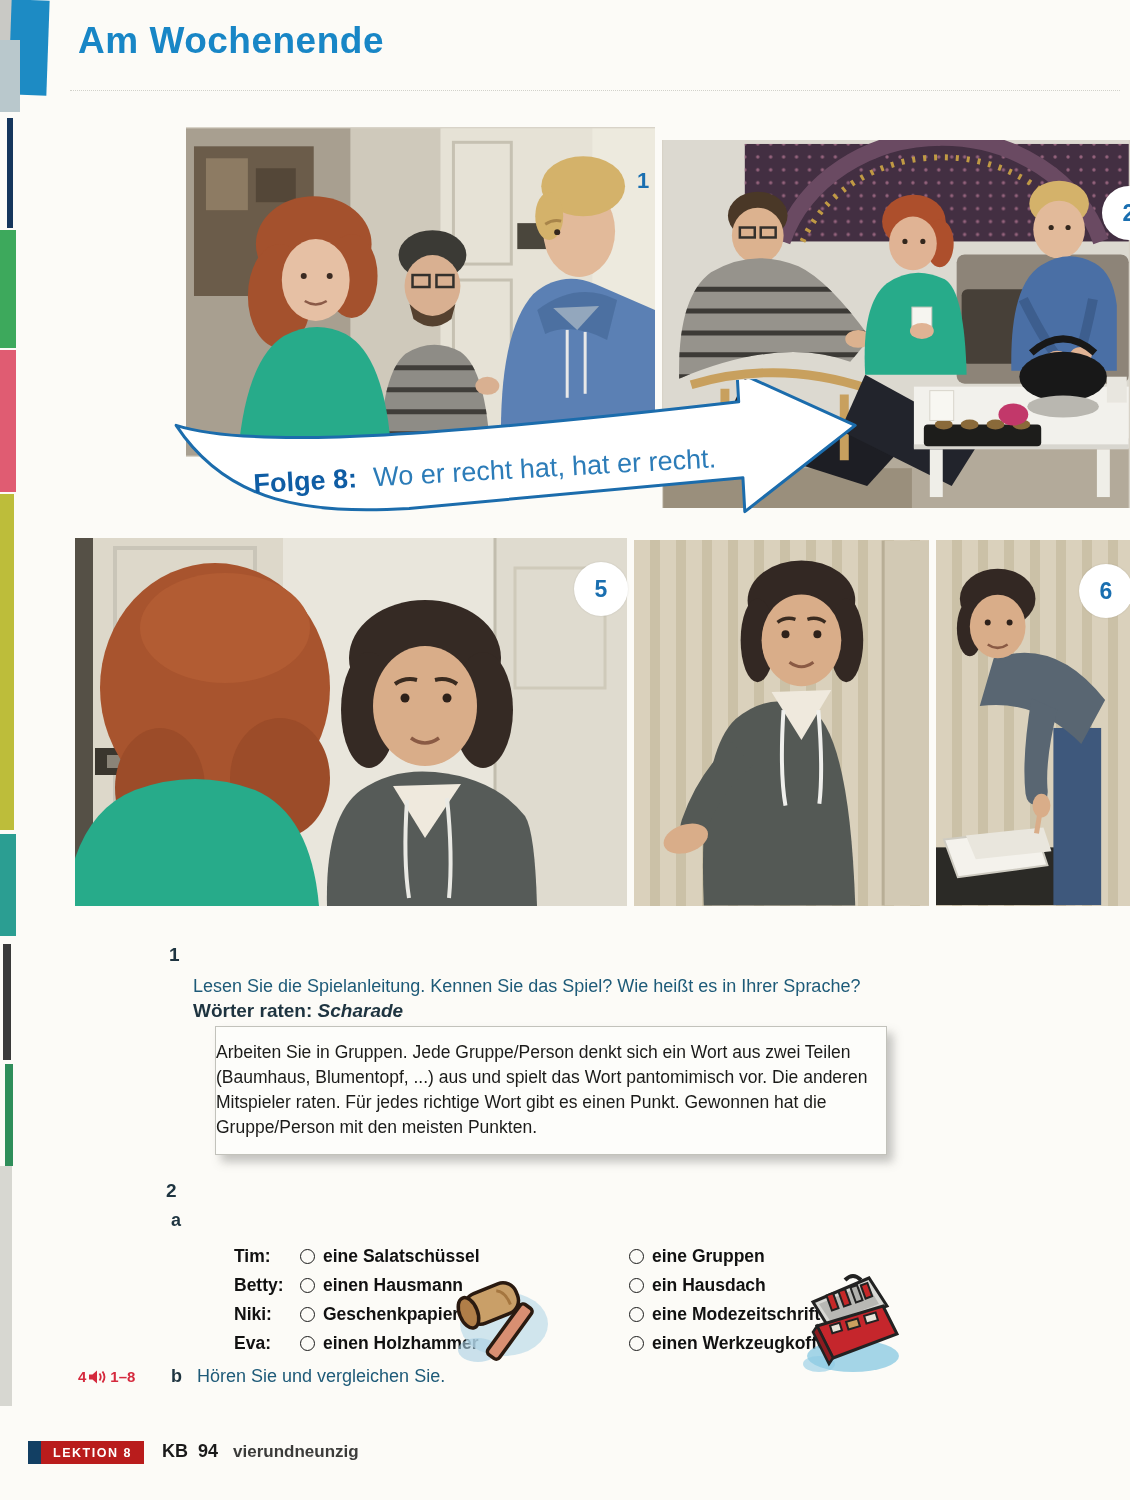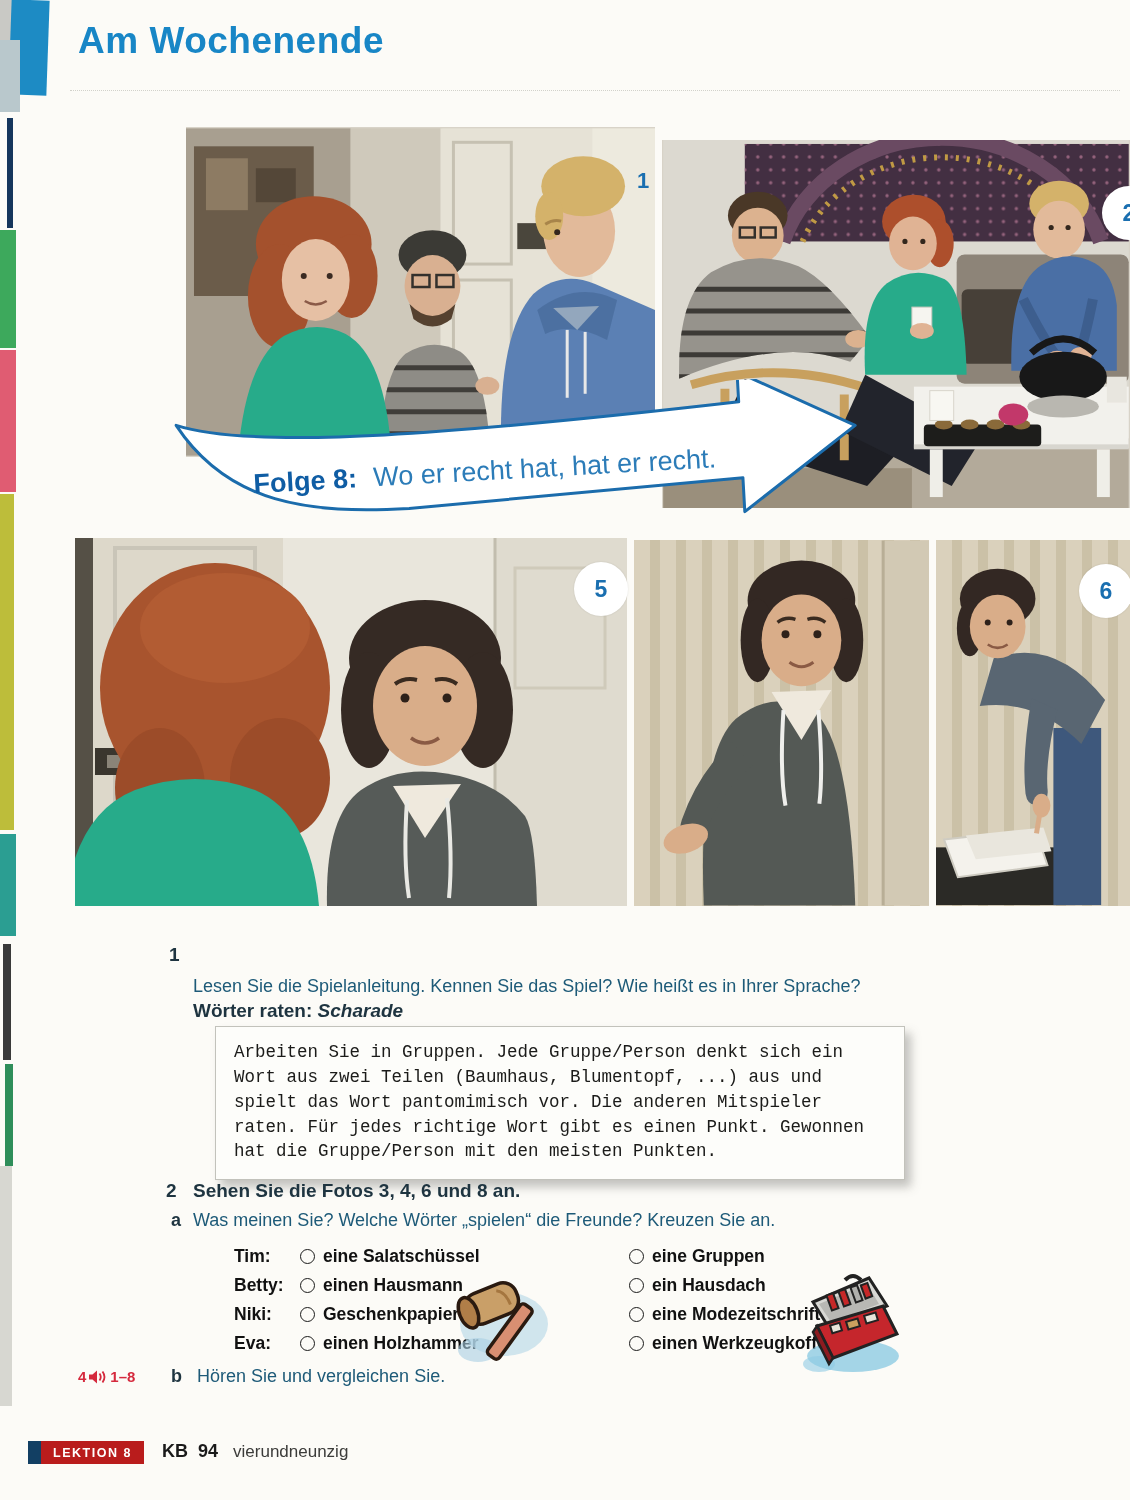--- a/index.html
+++ b/index.html
@@ -20,36 +20,36 @@
          box-shadow:0 0 2px rgba(0,0,0,.12);}
   
   #banner{position:absolute;left:168px;top:396px;width:710px;height:152px;transform:rotate(-3.2deg);transform-origin:40% 60%;z-index:5;}
   
   .exnum{position:absolute;font-weight:bold;font-size:19px;color:#1e3440;}
   .exhead{position:absolute;font-weight:bold;font-size:19px;color:#1e3440;}
   .petrol{position:absolute;font-size:18px;color:#1d5a78;}
   .letter{position:absolute;font-weight:bold;font-size:18px;color:#1e3440;}
   .rules-box{position:absolute;left:215px;top:1026px;width:652px;background:#fdfdfa;
              border:1px solid #c2c2bb;box-shadow:6px 7px 9px rgba(90,90,85,.35);
-             padding:13px 18px 15px 18px;font-family:Liberation Mono, monospace;
+             padding:13px 18px 15px 0;font-family:Liberation Sans, sans-serif;
              font-size:17.5px;line-height:1.42;color:#1b1b19;}
   .opt-col{position:absolute;}
   .opt-row{height:29px;display:flex;align-items:center;margin-left:41px;}
   .opt-name{display:inline-block;width:66px;font-weight:bold;font-size:17.5px;color:#111;}
   .cbox{display:inline-block;width:13px;height:13px;border:1.7px solid #1a1a1a;border-radius:50%;
         margin-right:8px;flex:0 0 auto;background:#fcfbf7;}
   .opt-label{font-weight:bold;font-size:17.5px;color:#111;white-space:nowrap;}
   .audio{position:absolute;left:78px;top:1368px;font-size:15px;font-weight:bold;color:#d5293d;display:flex;align-items:center;gap:3px;}
   
   .badge-notch{position:absolute;left:28px;top:1441px;width:13px;height:23px;background:#123f63;}
   .badge{position:absolute;left:41px;top:1441px;width:103px;height:23px;background:#b91c1c;color:#fff;
          font-size:12.5px;font-weight:bold;letter-spacing:1.5px;display:flex;align-items:center;justify-content:center;}
   .kb{position:absolute;left:162px;top:1441px;font-size:18px;color:#1a1a1a;}
   .kb b{margin-right:10px;}
-  .kb .word{font-weight:normal;color:#3c3c3a;font-size:17px;margin-top:9px;}
+  .kb .word{font-weight:bold;color:#3c3c3a;font-size:17px;margin-top:9px;}
 </style>
 </head>
 <body>
 
 <div id="page">
 
   <div class="edge" style="left:0;top:0;width:14px;height:96px;background:#c9c9c5;"></div>
   <div class="edge" style="left:10px;top:0;width:38px;height:95px;background:#1d8bc4;transform:rotate(2deg);"></div>
   <div class="edge" style="top:40px;width:20px;height:72px;background:#b9c8cc;"></div>
   <div class="edge" style="left:7px;top:118px;width:6px;height:110px;background:#16365c;"></div>
@@ -291,23 +291,21 @@
     <span>Wörter raten:</span>
     <i>Scharade</i>
   </div>
   <div class="petrol" style="left:193px;top:976px;">Lesen Sie die Spielanleitung. Kennen Sie das Spiel? Wie heißt es in Ihrer Sprache?</div>
 
   <div class="rules-box">
     <span>Arbeiten Sie in Gruppen. Jede Gruppe/Person denkt sich ein Wort aus zwei Teilen (Baumhaus, Blumentopf, ...) aus und spielt das Wort pantomimisch vor. Die anderen Mitspieler raten. Für jedes richtige Wort gibt es einen Punkt. Gewonnen hat die Gruppe/Person mit den meisten Punkten.</span>
   </div>
 
   <div class="exnum" style="left:166px;top:1180px;">2</div>
-  <div class="exhead" style="left:193px;top:1180px;">Sehen Sie die Fotos 3, 4, 6 und 8 an.</div>
   <div class="letter" style="left:171px;top:1210px;">a</div>
-  <div class="petrol" style="left:193px;top:1210px;">Was meinen Sie? Welche Wörter „spielen“ die Freunde? Kreuzen Sie an.</div>
 
   <div class="opt-col" style="left:193px;top:1242px;">
     <div class="opt-row">
       <span class="opt-name">Tim:</span>
       <span class="cbox"></span>
       <span class="opt-label">eine Salatschüssel</span>
     </div>
     <div class="opt-row">
       <span class="opt-name">Betty:</span>
       <span class="cbox"></span>

